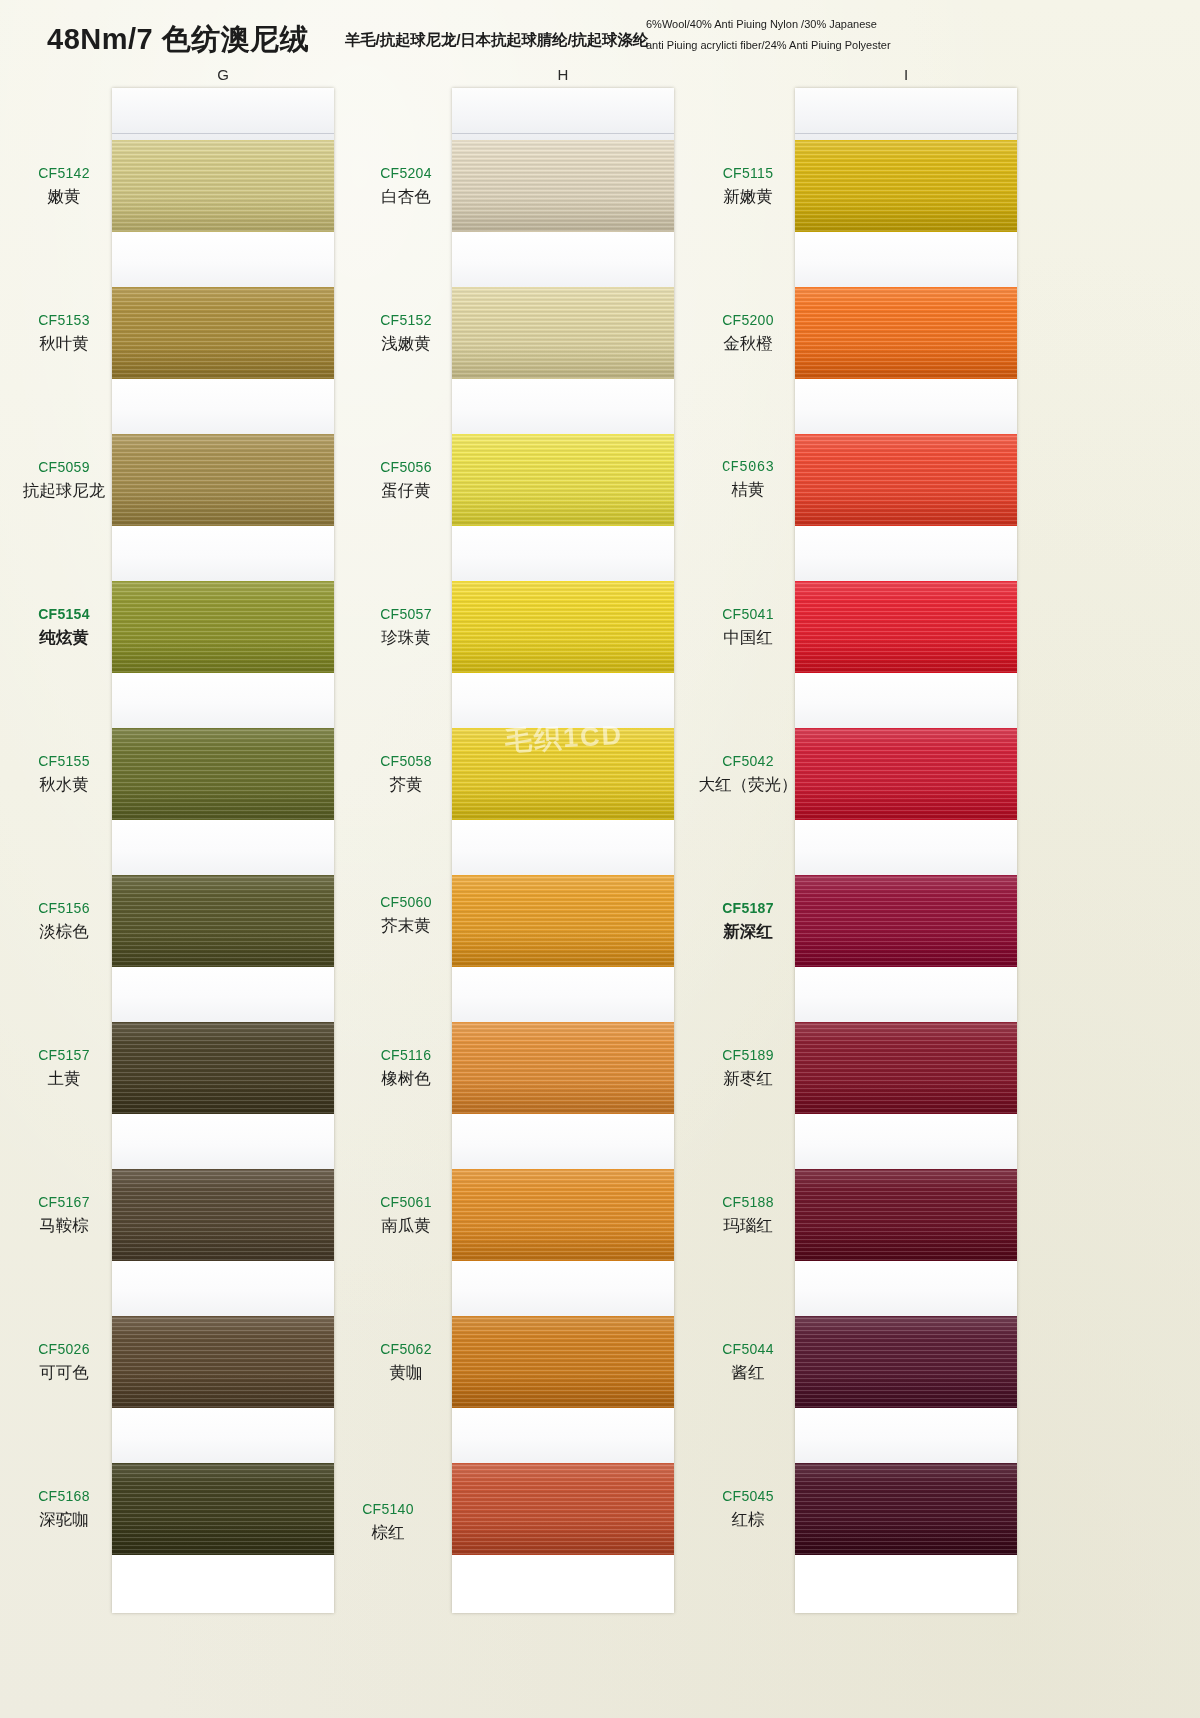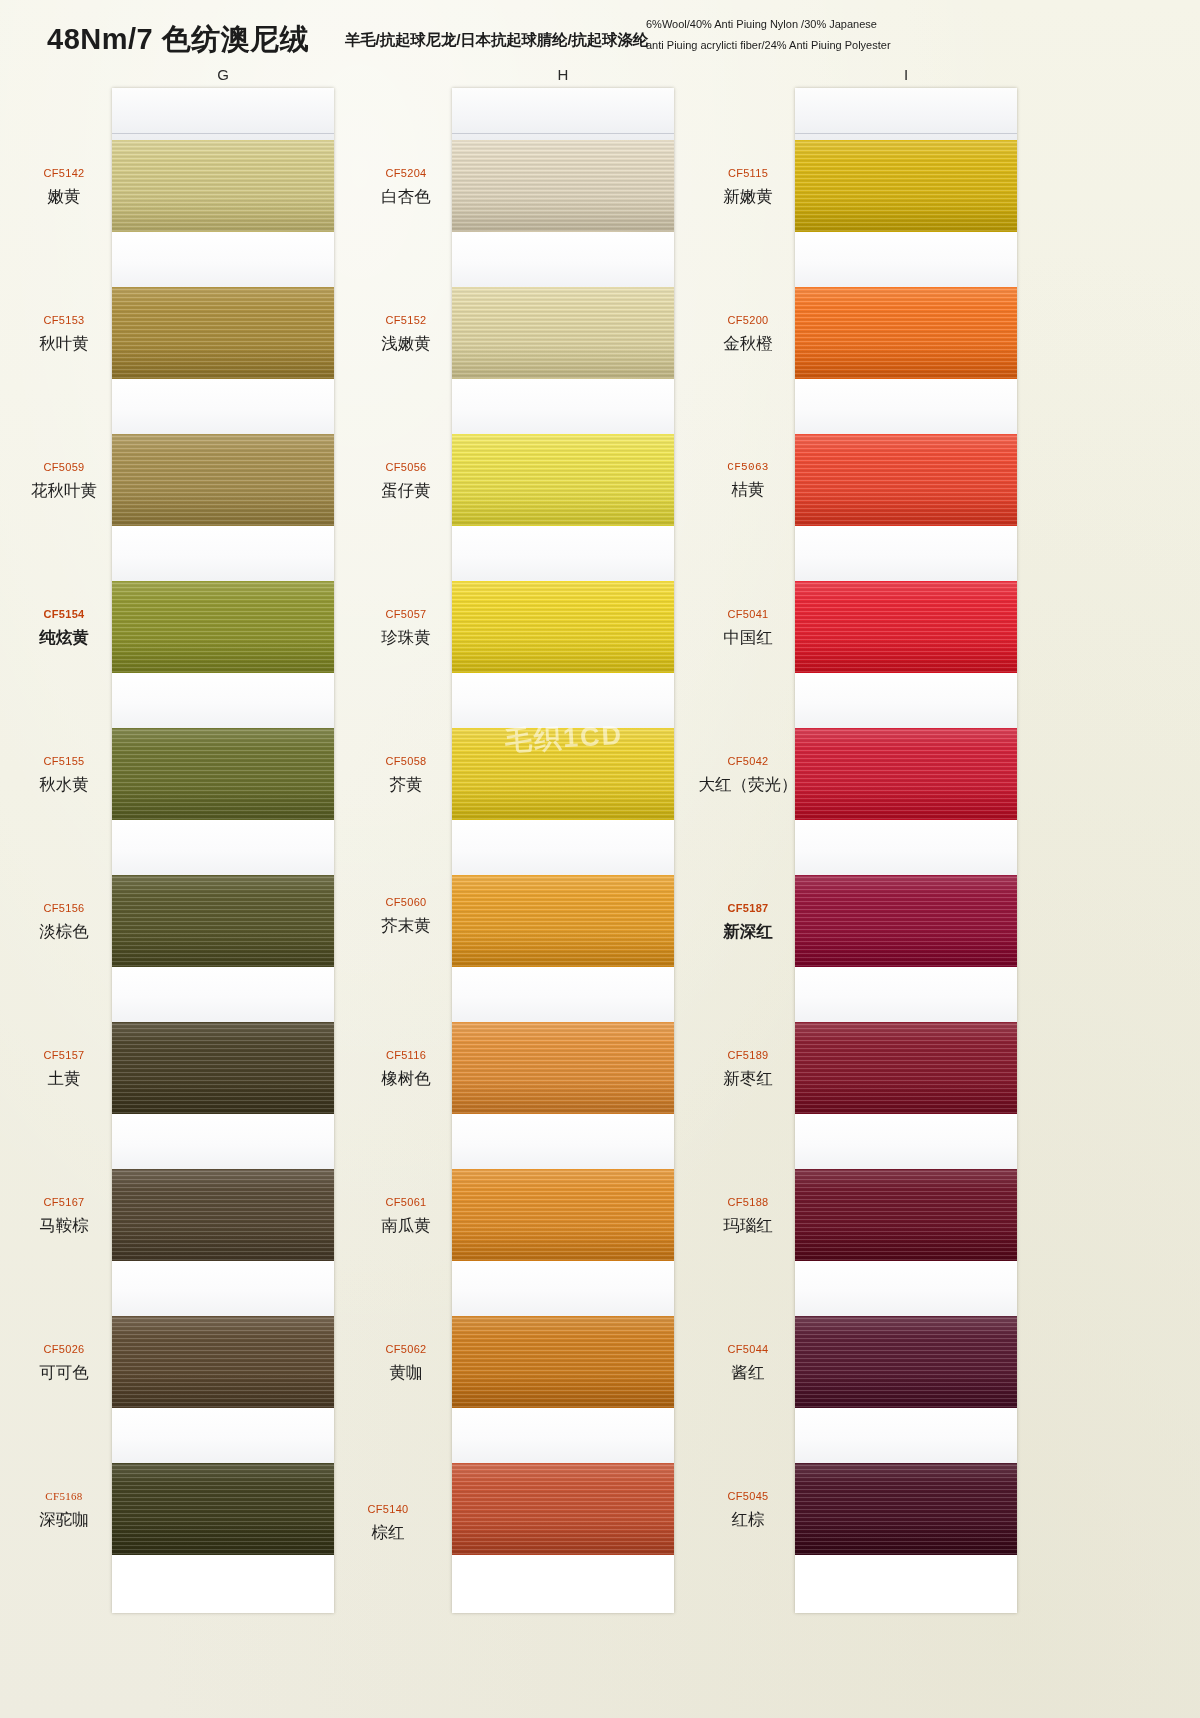--- a/index.html
+++ b/index.html
@@ -100,21 +100,21 @@
     position:absolute;left:0;width:100%;
     background:linear-gradient(180deg,#ffffff 0%,#fbfbfc 55%,#f2f3f5 100%);
   }
 
   
   .label{
     position:absolute;width:112px;text-align:center;
     line-height:23px;
   }
   .label .code{
-    display:block;font-size:11px;letter-spacing:0.3px;color:#c2410c;
+    display:block;font-size:14px;letter-spacing:0.3px;color:#15803d;
   }
   .label .name{
     display:block;font-size:16.5px;color:#1e1e1e;
   }
 
   .watermark{
     position:absolute;left:505px;top:720px;
     font-size:27px;color:rgba(255,255,255,0.55);
     font-weight:bold;letter-spacing:2px;
     transform:rotate(-3deg);
@@ -140,21 +140,21 @@
     <div class="label" style="left: 8px; top: 162px;">
       <span class="code">CF5142</span>
       <span class="name">嫩黄</span>
     </div>
     <div class="label" style="left: 8px; top: 309px;">
       <span class="code">CF5153</span>
       <span class="name">秋叶黄</span>
     </div>
     <div class="label" style="left: 8px; top: 456px;">
       <span class="code">CF5059</span>
-      <span class="name">花秋叶黄</span>
+      <span class="name">抗起球尼龙</span>
     </div>
     <div class="label" style="left: 8px; top: 603px; font-weight: bold;">
       <span class="code">CF5154</span>
       <span class="name">纯炫黄</span>
     </div>
     <div class="label" style="left: 8px; top: 750px;">
       <span class="code">CF5155</span>
       <span class="name">秋水黄</span>
     </div>
     <div class="label" style="left: 8px; top: 897px;">
@@ -166,21 +166,21 @@
       <span class="name">土黄</span>
     </div>
     <div class="label" style="left: 8px; top: 1191px;">
       <span class="code">CF5167</span>
       <span class="name">马鞍棕</span>
     </div>
     <div class="label" style="left: 8px; top: 1338px;">
       <span class="code">CF5026</span>
       <span class="name">可可色</span>
     </div>
-    <div class="label" style="left: 8px; top: 1485px; font-family: Liberation Serif, serif;">
+    <div class="label" style="left: 8px; top: 1485px;">
       <span class="code">CF5168</span>
       <span class="name">深驼咖</span>
     </div>
     <div class="card" style="left: 112px;">
       <div class="card-inner">
         <div class="card-head"></div>
         <div class="swatch" style="top: 52px; height: 92px;">
           <div class="yarn" style="background: linear-gradient(rgb(217, 207, 138) 0%, rgb(217, 207, 138) 62%, rgb(198, 186, 114) 100%);">
             <div class="threads"></div>
             <div class="sheen"></div>

